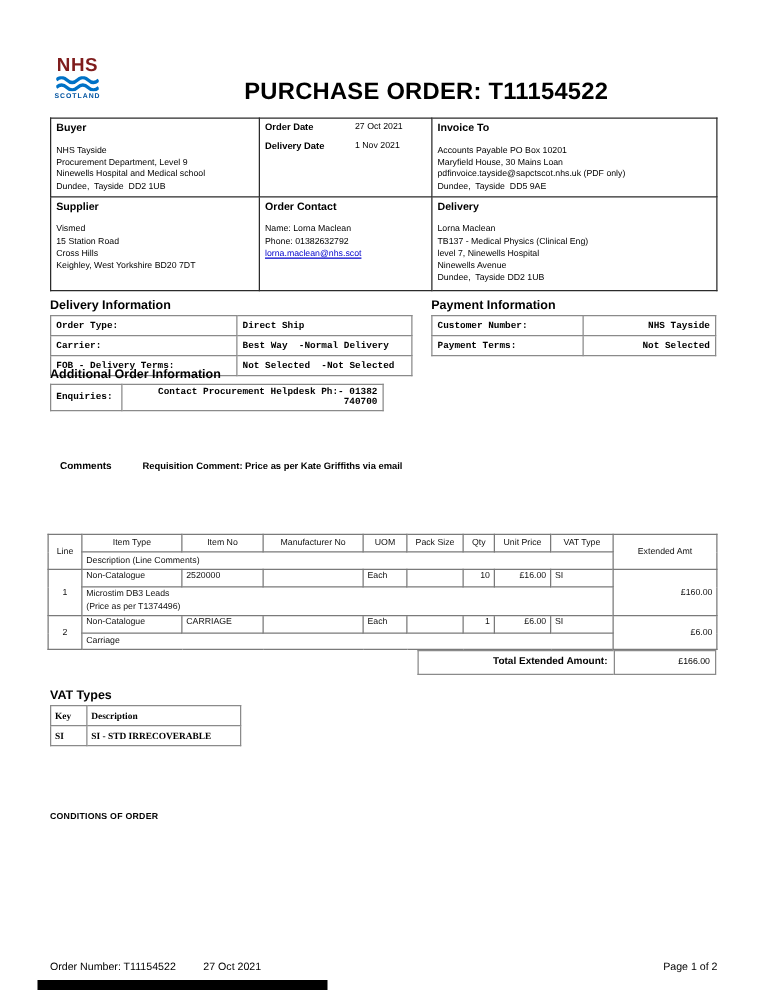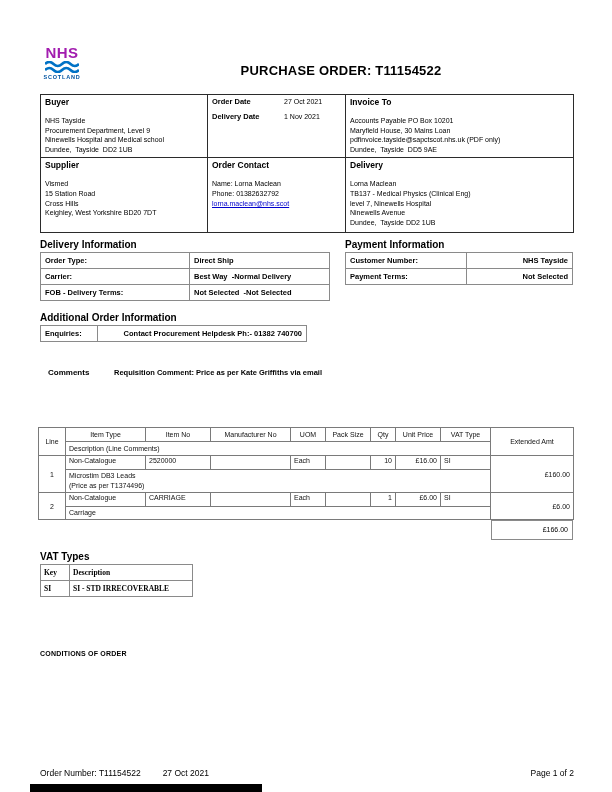--- a/index.html
+++ b/index.html
@@ -3,27 +3,27 @@
 <meta charset="utf-8">
 <style>
   html,body { margin:0; padding:0; background:#ffffff; }
   .page {
     position:relative; width:612px; height:792px; background:#fff;
     font-family:"Liberation Sans", sans-serif; color:#000; overflow:hidden;
   }
 
   
   .logo { position:absolute; left:40px; top:45px; width:44px; text-align:center; }
-  .logo-nhs { font-size:15px; font-weight:bold; letter-spacing:0.5px; color:#a21caf; line-height:1; }
+  .logo-nhs { font-size:15px; font-weight:bold; letter-spacing:0.5px; color:#7f1d1d; line-height:1; }
   .logo-waves { display:block; margin:1px auto 0 auto; }
   .logo-scotland { font-size:5.5px; font-weight:bold; letter-spacing:0.8px; color:#0053a0; margin-top:1px; }
 
   
   .po-title { position:absolute; left:70px; right:0; top:63px; text-align:center;
-    font-size:13px; font-weight:bold; letter-spacing:0.2px; }
+    font-size:19px; font-weight:bold; letter-spacing:0.2px; }
 
   
   .header-table { position:absolute; left:40px; top:94px; width:533px;
     border-collapse:collapse; table-layout:fixed; }
   .header-table td { border:1px solid #2b2b2b; vertical-align:top; padding:2px 4px;
     font-size:7px; line-height:1.4; }
   .header-table tr.r1 td { height:56px; }
   .header-table tr.r2 td { height:70px; }
   .cell-label { font-weight:bold; font-size:8.5px; margin-bottom:7px; }
   .addr { white-space:pre-wrap; }
@@ -31,29 +31,29 @@
   .kv .k { width:72px; font-weight:bold; font-size:7.5px; }
   .kv .v { font-size:7px; }
   .email-link { color:#0000cc; text-decoration:underline; cursor:pointer; }
 
   
   .section-heading { font-weight:bold; font-size:10px; margin-bottom:2px; }
 
   
   .delivery-info { position:absolute; left:40px; top:239px; width:290px; }
   .payment-info  { position:absolute; left:345px; top:239px; width:228px; }
-  .info-table { border-collapse:collapse; table-layout:fixed; width:100%; }
+  .info-table { border-collapse:collapse; table-layout:fixed; width:100%;font-family:Liberation Mono, monospace; }
   .info-table td { border:1px solid #8a8a8a; font-size:7.5px; font-weight:bold;
     padding:2px 4px; height:11px; white-space:pre-wrap; }
   .delivery-info .info-table td.lbl { width:140px; }
   .payment-info  .info-table td.lbl { width:112px; }
   .payment-info  .info-table td.val { text-align:right; }
 
   
-  .additional { position:absolute; left:40px; top:312px; }
+  .additional { position:absolute; left:40px; top:294px; }
   .additional .info-table { width:262px;padding-left:20px; }
   .additional td.lbl { width:48px; }
   .additional td.val { width:200px;text-align:right; }
 
   
   .comments { position:absolute; left:48px; top:368px; display:flex; font-size:7.5px; }
   .comments .c-label { font-weight:bold; font-size:8px; width:56px; }
   .comments .c-text { font-weight:600; margin-left:10px; }
 
   
@@ -289,20 +289,21 @@
     </tr>
     <tr>
       <td class="desc" colspan="8">
         <div class="desc-line">Carriage</div>
       </td>
     </tr>
   </tbody>
     </table>
 
   <div class="total-row">
+    <div class="total-label">Total Extended Amount:</div>
     <div class="total-value">£166.00</div>
   </div>
 
   <div class="vat">
     <div class="section-heading">VAT Types</div>
     <table class="vat-table">
       <tbody>
           <tr>
         <td class="key">Key</td>
         <td class="des">Description</td>

